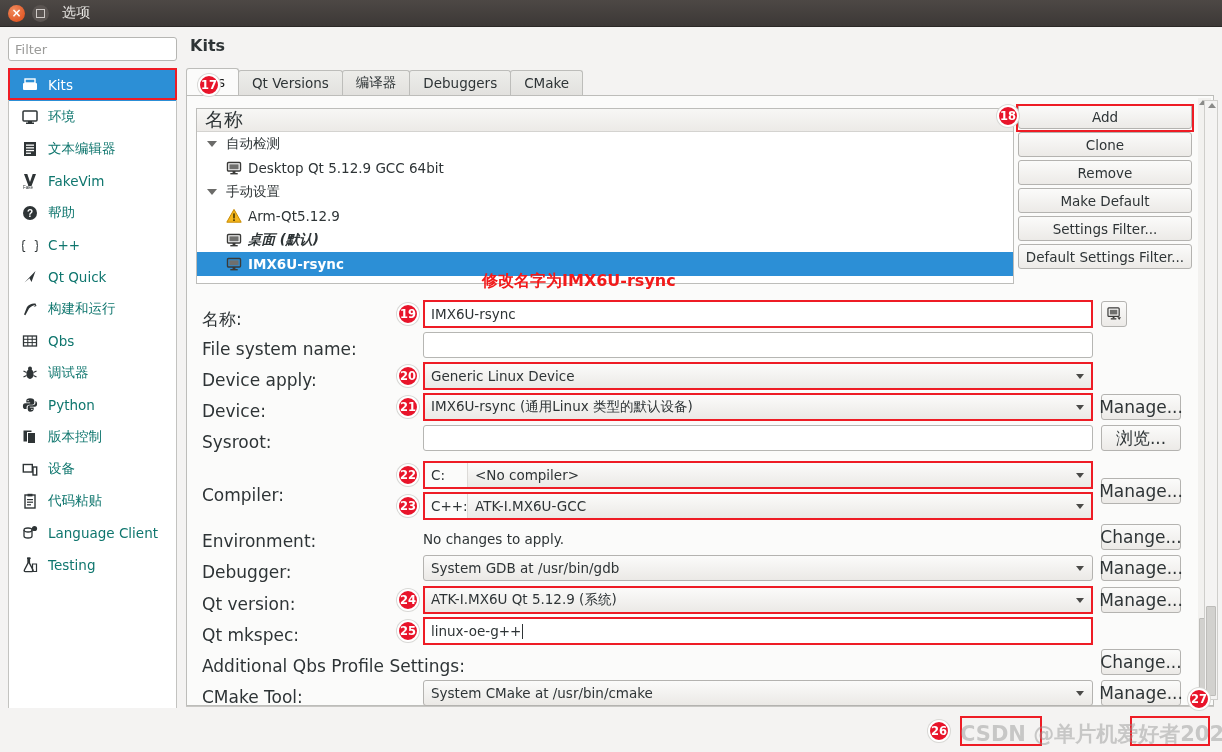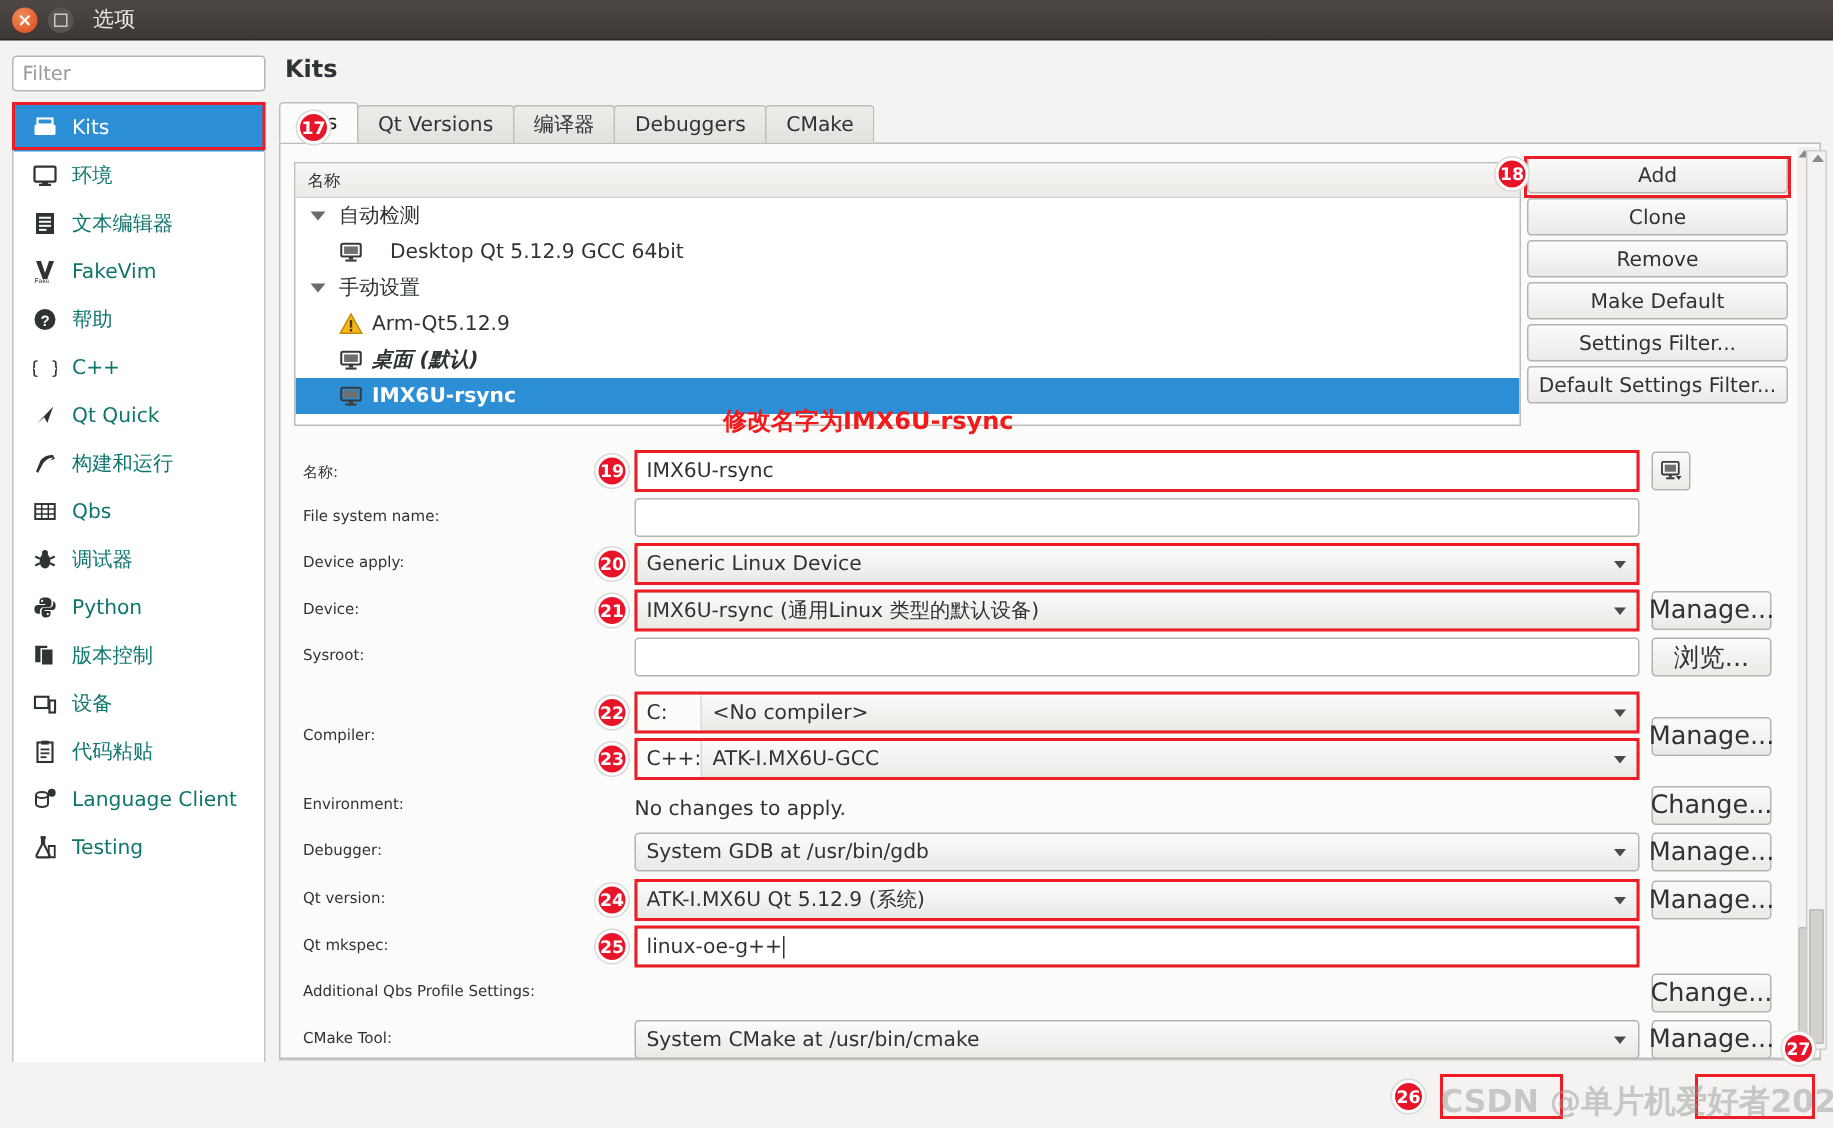--- a/index.html
+++ b/index.html
@@ -74,42 +74,42 @@
   }
 
   
   .treebox {
     position:absolute; left:196px; top:108px; width:818px; height:176px;
     background:#ffffff; border:1px solid #bdbdba; overflow:hidden;
   }
   .tree-head {
     height: 23px; background: linear-gradient(to bottom,#f7f7f5,#eceae7);
     border-bottom: 1px solid #d4d3d0; display:flex; align-items:center;
-    padding-left: 8px; font-size: 11px; color:#2e3436;text-align:center;
+    padding-left: 8px; font-size: 19px; color:#2e3436;text-align:center;
   }
   .tree-row { height: 24px; display:flex; align-items:center; font-size:13.5px; color:#2e3436; }
   .tree-row.sel { background:#2c8fd6; color:#ffffff; font-weight:bold; }
   .tw { width: 18px; flex:0 0 18px; display:flex; align-items:center; justify-content:center; }
   .arrow { width:0;height:0;border-left:5px solid transparent;border-right:5px solid transparent;border-top:6px solid #6b6b69; }
   .ti { width:18px; flex:0 0 18px; display:flex; align-items:center; justify-content:center; }
   .italic { font-style: italic; }
 
   
   .btncol { position:absolute; left:1018px; top:104px; width:174px; }
   .btn {
     display:flex; align-items:center; justify-content:center;
     width: 174px; height: 25px; margin-bottom: 3px;
     border: 1px solid #b4b3b0; border-radius: 3px;
     background: linear-gradient(to bottom,#fbfbfa,#eceae7);
     font-size: 13.5px; color:#2e3436;
   }
 
   
   .form { position:absolute; left:196px; top:300px; width:1000px; }
-  .flabel { position:absolute; left:6px; font-size:10px; color:#2e3436; white-space:nowrap; }
+  .flabel { position:absolute; left:6px; font-size:17px; color:#2e3436; white-space:nowrap; }
   .fctl { position:absolute; left:227px; }
   .inp {
     height: 26px; border:1px solid #b6b6b3; border-radius:3px; background:#ffffff;
     font-size:13.5px; color:#2e3436; padding:0 7px; display:flex; align-items:center;
     font-family: inherit;
   }
   .combo {
     height: 26px; border:1px solid #b4b3b0; border-radius:3px;
     background: linear-gradient(to bottom,#fbfbfa,#ebe9e6);
     font-size:13.5px; color:#2e3436; padding:0 7px; display:flex; align-items:center;
@@ -366,21 +366,21 @@
 
   <div class="treebox">
     <div class="tree-head">名称</div>
     <div id="treerows">
         <div class="tree-row" style="padding-left: 6px;">
           <span class="tw">
             <span class="arrow"></span>
           </span>
           <span style="margin-left: 5px;">自动检测</span>
         </div>
-        <div class="tree-row" style="padding-left: 28px; gap: 12px;">
+        <div class="tree-row" style="padding-left: 28px;">
           <span class="ti">
             <svg width="16" height="16" viewBox="0 0 16 16">
               <rect x="1.5" y="2.5" width="13" height="8.5" rx="1" fill="none" stroke="#3a3a38" stroke-width="1.4"></rect>
               <rect x="3.4" y="4.3" width="9.2" height="5" fill="#6f6f6d"></rect>
               <rect x="6.6" y="11" width="2.8" height="2" fill="#3a3a38"></rect>
               <rect x="4.3" y="13" width="7.4" height="1.4" fill="#3a3a38"></rect>
             </svg>
           </span>
           <span style="margin-left: 5px;">Desktop Qt 5.12.9 GCC 64bit</span>
         </div>

